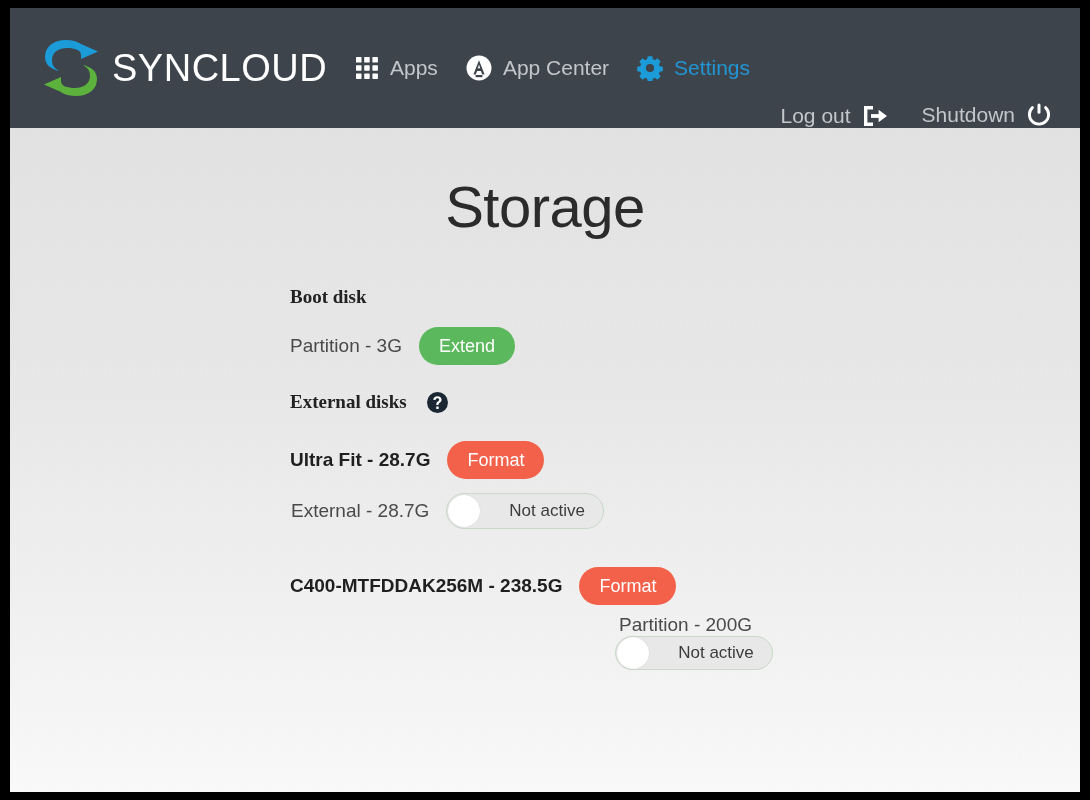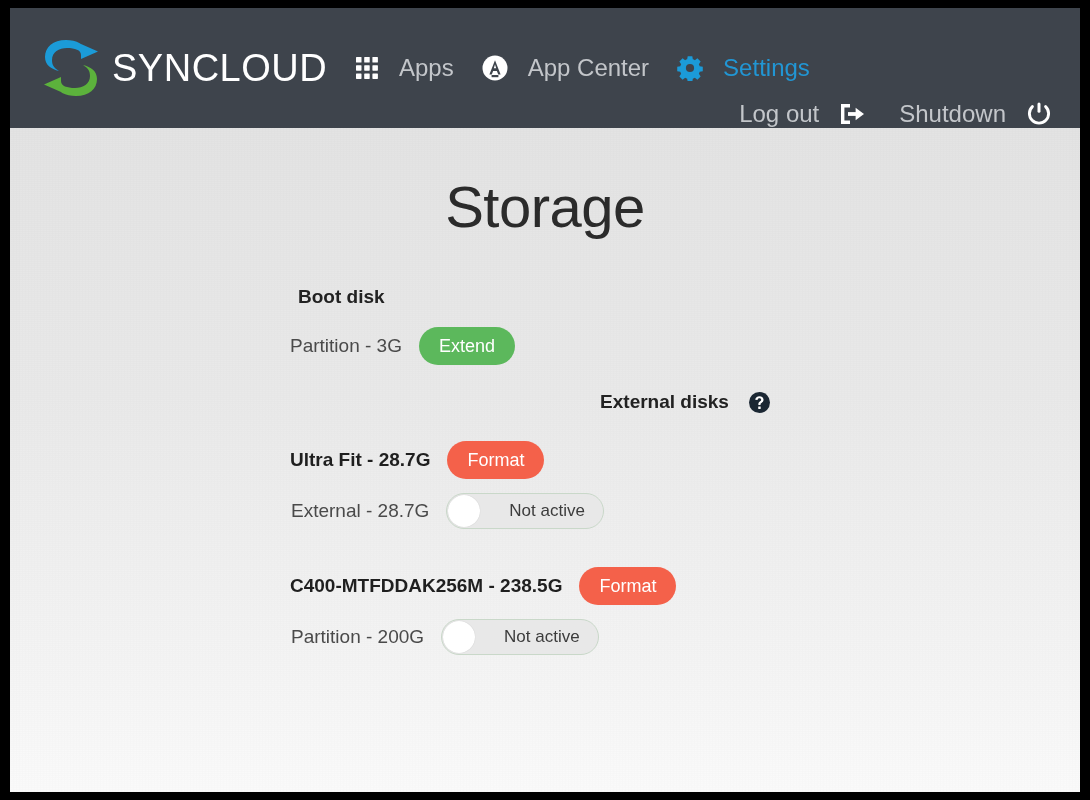--- a/index.html
+++ b/index.html
@@ -77,26 +77,25 @@
     right: 28px;
     top: 0;
     height: 120px;
     display: flex;
     align-items: flex-end;
   }
   .nav-item {
     display: flex;
     align-items: center;
     color: #c3c6ca;
-    font-size: 24px;
+    font-size: 21px;
     text-decoration: none;
     margin-right: 28px;
     cursor: pointer;
     white-space: nowrap;
-    gap: 9px;
   }
   #nav-right .nav-item { margin-right: 0; margin-left: 34px; }
   .nav-item.active { color: #2196d4; }
   .nav-icon {
     display: inline-flex;
     align-items: center;
     justify-content: center;
     flex: 0 0 auto;
   }
   .nav-item .label-left { margin-left: 11px; }
@@ -137,21 +136,22 @@
     margin-top: 50px;
     padding-left: 280px;
   }
 
   .section-heading {
     font-size: 19px;
     font-weight: bold;
     color: #222222;
     display: flex;
     align-items: center;
-    margin: 8px;
+    margin: 0;
+    font-family: Liberation Serif, serif;
   }
   #boot-disk-heading { margin-bottom: 0; }
 
   .help-icon {
     margin-left: 20px;
     width: 21px;
     height: 21px;
     flex: 0 0 auto;
     cursor: pointer;
   }
@@ -219,25 +219,25 @@
   }
   .toggle-label {
     font-size: 17px;
     color: #3c3c3c;
     white-space: nowrap;
     padding-right: 2px;
   }
 
   
   #row-boot-partition { margin-top: 15px; }
-  #external-heading { margin-top: 22px; justify-content: center; }
+  #external-heading { margin-top: 22px; }
   #row-disk-0 { margin-top: 22px; align-items: center; }
   #row-partition-0 { margin-top: 3px; padding-left: 1px; }
   #row-disk-1 { margin-top: 27px; }
-  #row-partition-1 { margin-top: 3px; padding-left: 1px; }
+  #row-partition-1 { margin-top: 3px; padding-left: 1px; flex-direction: column; }
 </style>
 </head>
 <body>
 
 <div id="screen">
   <div id="page">
 
     <div id="navbar">
 
       <div id="brand">

